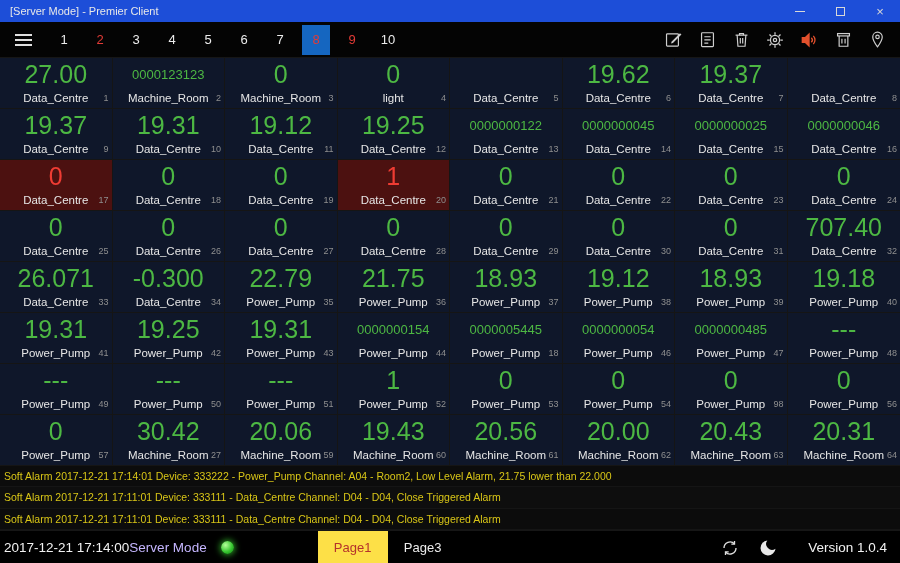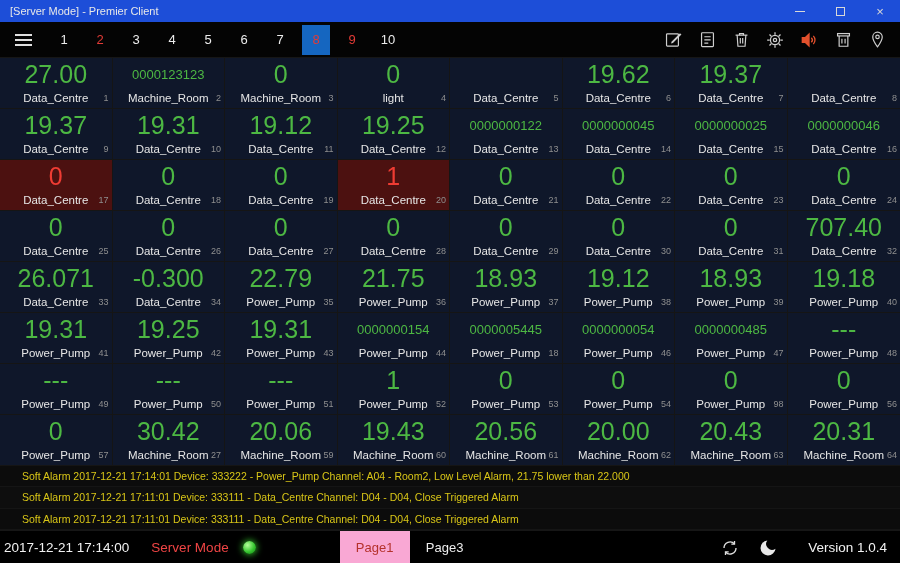--- a/index.html
+++ b/index.html
@@ -35,33 +35,33 @@
   .tile:nth-child(8n) { border-right:none; }
   .tile.tile-alarm { background:#4c1110; }
   .tile-value { position:absolute; top:1px; left:0; right:0; height:30px; display:flex; align-items:center; justify-content:center; font-size:25px; color:#4db843; }
   .tile-value.small { font-size:13px; }
   .tile-alarm .tile-value { color:#ef3c33; }
   .tile-label { position:absolute; bottom:4px; left:0; right:0; text-align:center; font-size:11.5px; color:#e6e6e6; }
   .tile-index { position:absolute; bottom:5px; right:3px; font-size:9px; color:#8f8f8f; }
 
   
   .alarm-list { flex:0 0 64px; display:flex; flex-direction:column; background:#0c0c0c; }
-  .alarm-row { flex:1; display:flex; align-items:center; padding-left:22px; font-size:10.5px; color:#d9c617; border-bottom:1px solid #151515; white-space:nowrap; overflow:hidden; }
+  .alarm-row { flex:1; display:flex; align-items:center; padding-left:4px; font-size:10.5px; color:#d9c617; border-bottom:1px solid #151515; white-space:nowrap; overflow:hidden; }
   .alarm-row:nth-child(even) { background:#0e0e0e; }
 
   
   .statusbar { flex:0 0 33px; background:#000; display:flex; align-items:center; font-size:13.5px; border-top:1px solid #161616; }
   .sb-time { margin-left:4px; color:#f2f2f2; }
-  .sb-mode { margin-left:22px; color:#ef4444; }
+  .sb-mode { color:#c4b5fd; }
   .led { width:13px; height:13px; border-radius:50%; margin-left:14px;
          background:radial-gradient(circle at 35% 32%, #b4ff9a, #36c52f 55%, #0f7a12);
          box-shadow:0 0 6px 1px rgba(60,220,50,.75); }
   .tabs { display:flex; height:33px; margin-left:84px; }
   .tab { width:70px; height:33px; display:flex; align-items:center; justify-content:center; color:#ededed; font-size:13px; }
-  .tab.selected { background:#f9a8d4; color:#b5322c; }
+  .tab.selected { background:#fde047; color:#b5322c; }
   .status-icons { margin-left:auto; display:flex; align-items:center; gap:14px; }
   .status-icon { width:24px; height:24px; display:flex; align-items:center; justify-content:center; }
   .sb-version { margin:0 13px 0 28px; color:#f2f2f2; }
 </style>
 </head>
 <body>
 
 <div class="app">
 
   <div class="titlebar">

